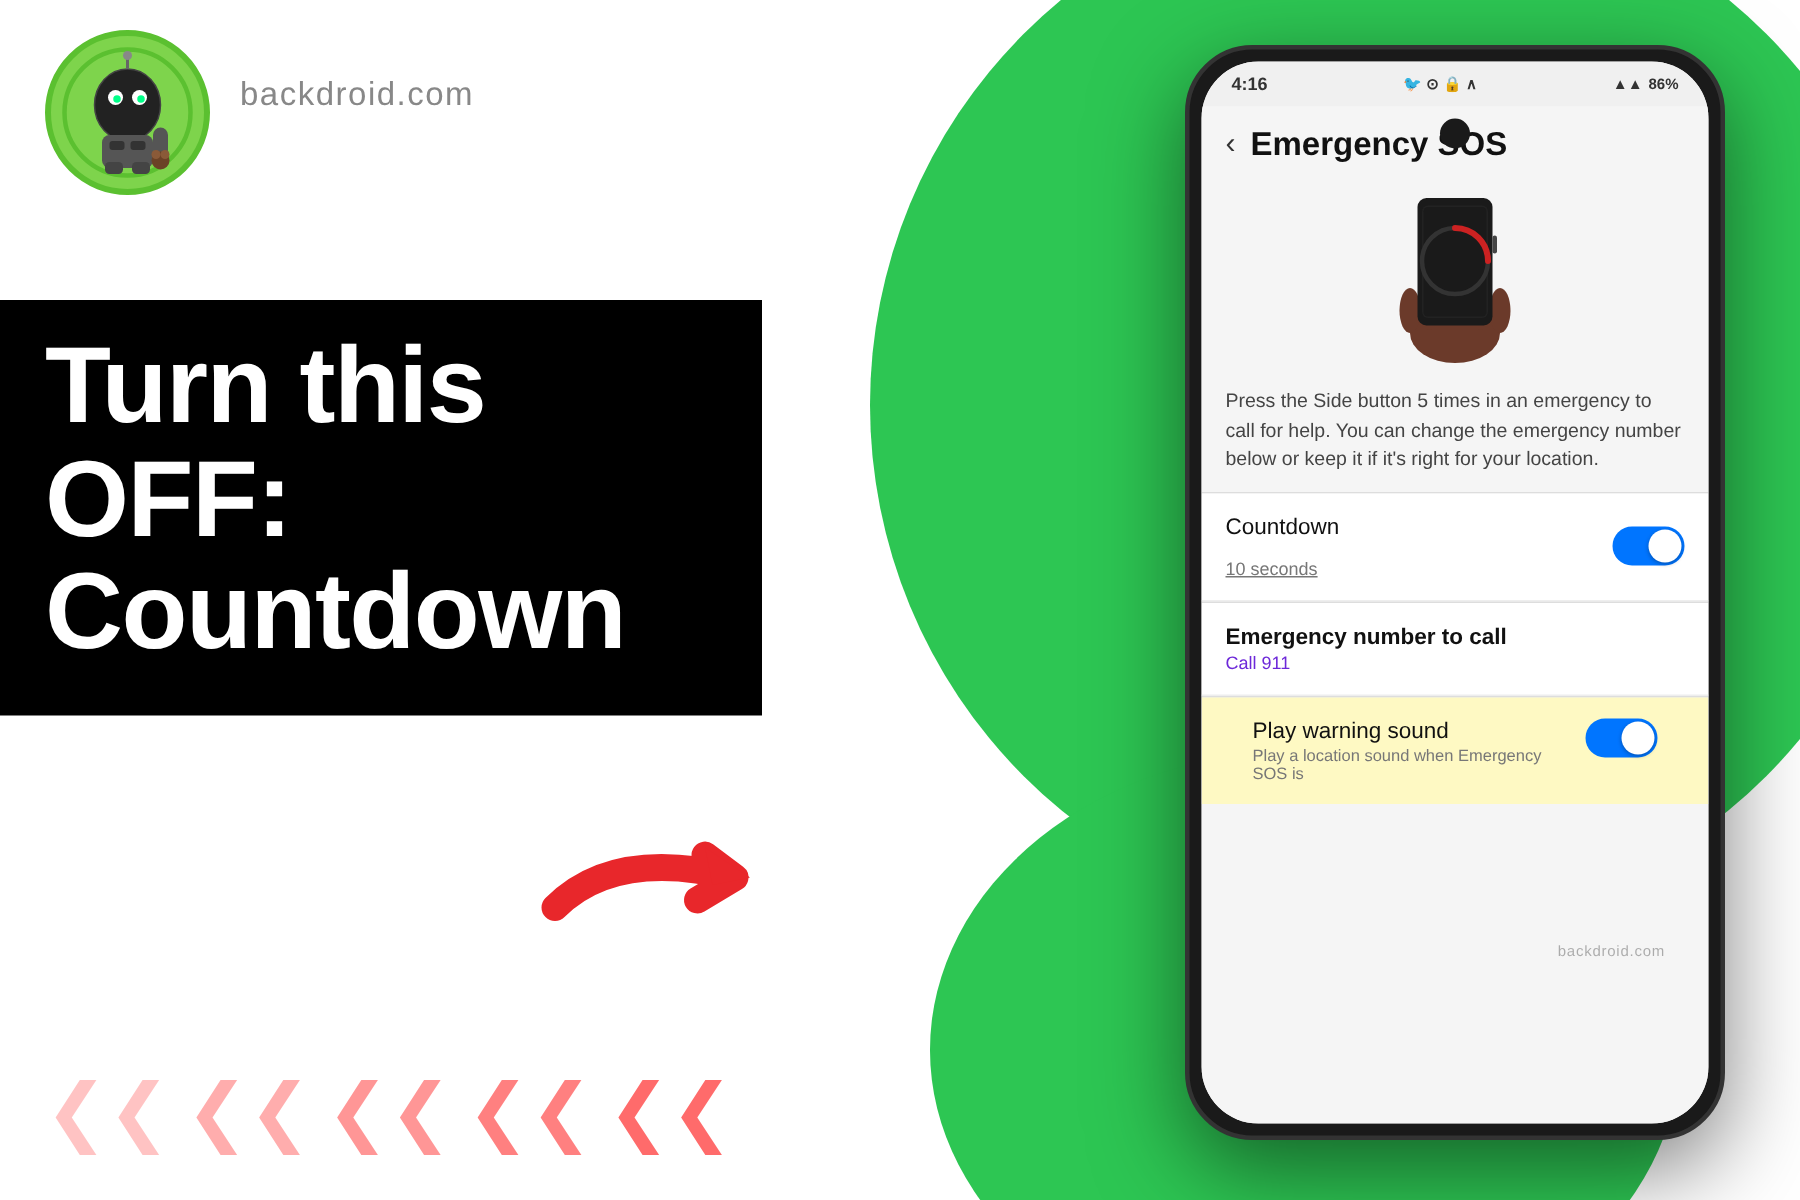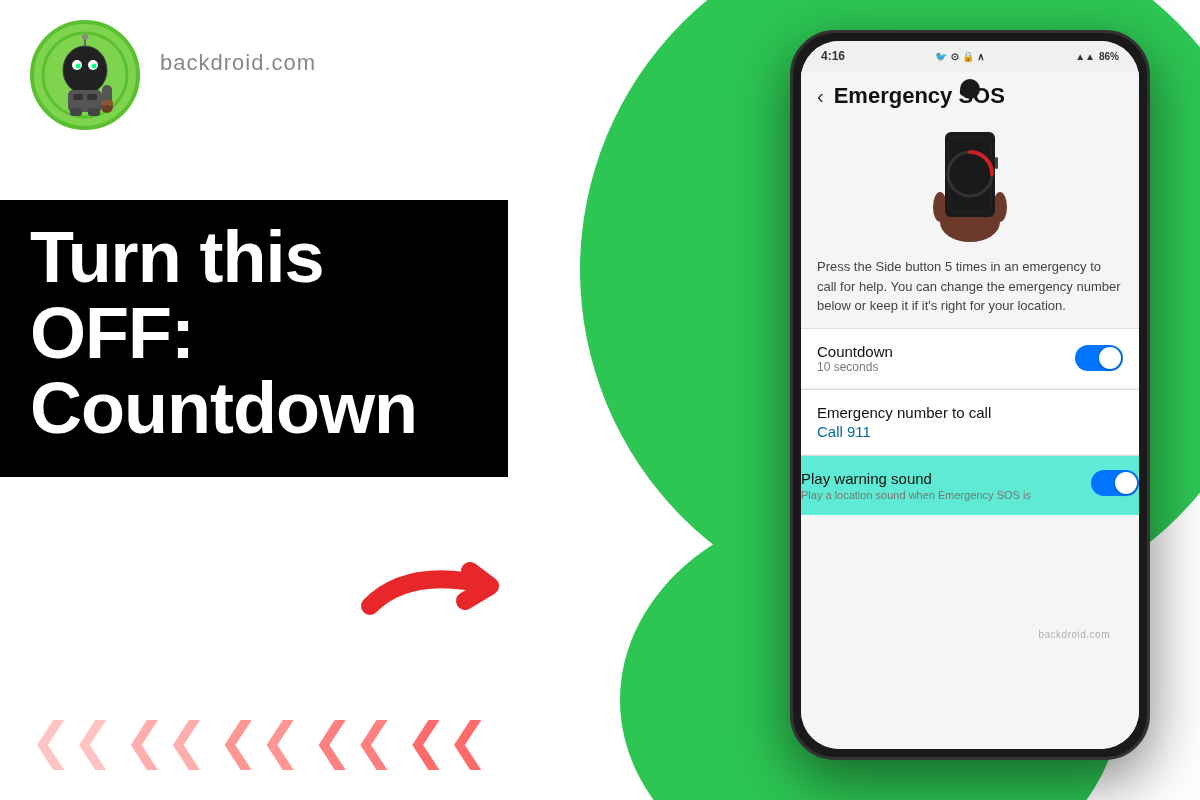--- a/index.html
+++ b/index.html
@@ -257,21 +257,22 @@
     .setting-label {
       font-size: 15px;
       font-weight: 500;
       color: #111;
       text-align: right;
     }
 
     .setting-sublabel {
       font-size: 12px;
       color: #777;
-      margin-top: 0;
+      margin-top: 12px;
+      text-decoration: underline;
     }
 
     
     .toggle {
       width: 48px;
       height: 26px;
       background: #0075ff;
       border-radius: 13px;
       position: relative;
       flex-shrink: 0;
@@ -291,34 +292,34 @@
 
     
     .emergency-row {
       background: #fff;
       padding: 14px 16px;
       border-bottom: 1px solid #eee;
     }
 
     .emergency-label {
       font-size: 15px;
-      font-weight: 400;
+      font-weight: 700;
       color: #111;
     }
 
     .emergency-sublabel {
-      font-size: 15px;
-      color: #0369a1;
+      font-size: 12px;
+      color: #6d28d9;
       margin-top: 2px;
     }
 
     
     .warning-row {
-      background: #5eead4;
-      padding: 14px 0;
+      background: #fef9c3;
+      padding: 14px 34px;
       display: flex;
       justify-content: center;
       align-items: flex-start;
     }
 
     .warning-text {
       flex: 1;
       padding-right: 10px;
     }
 

